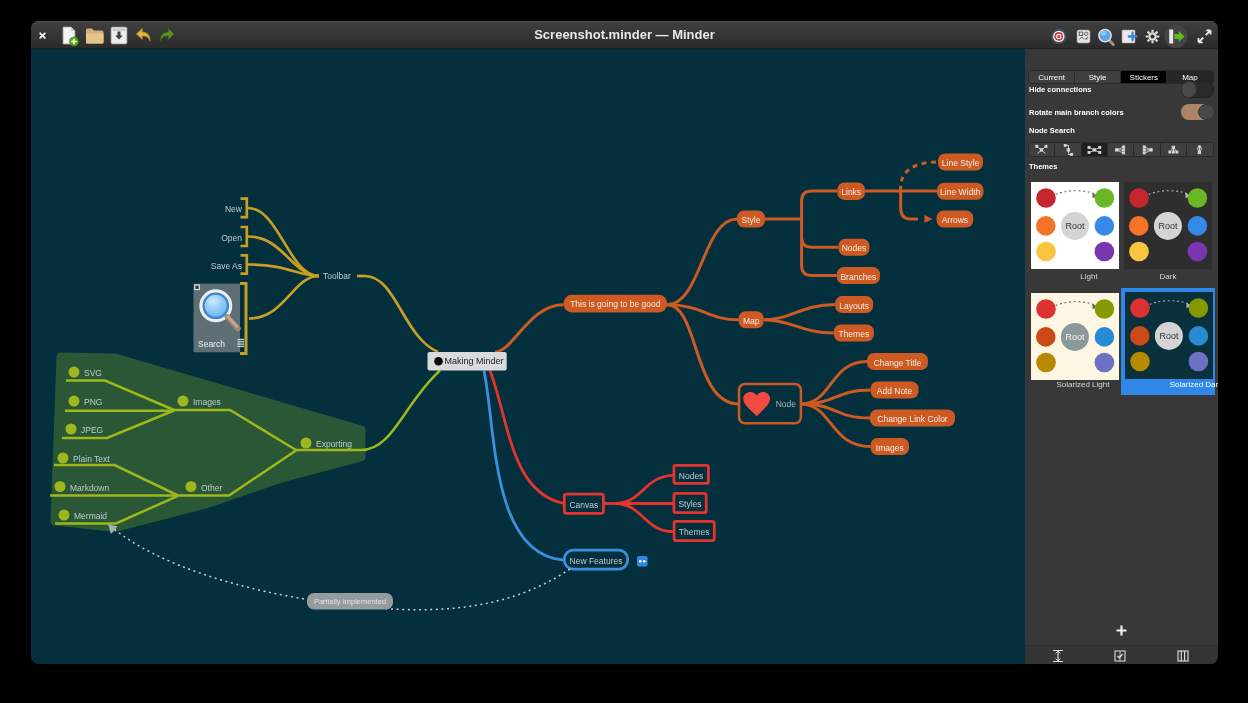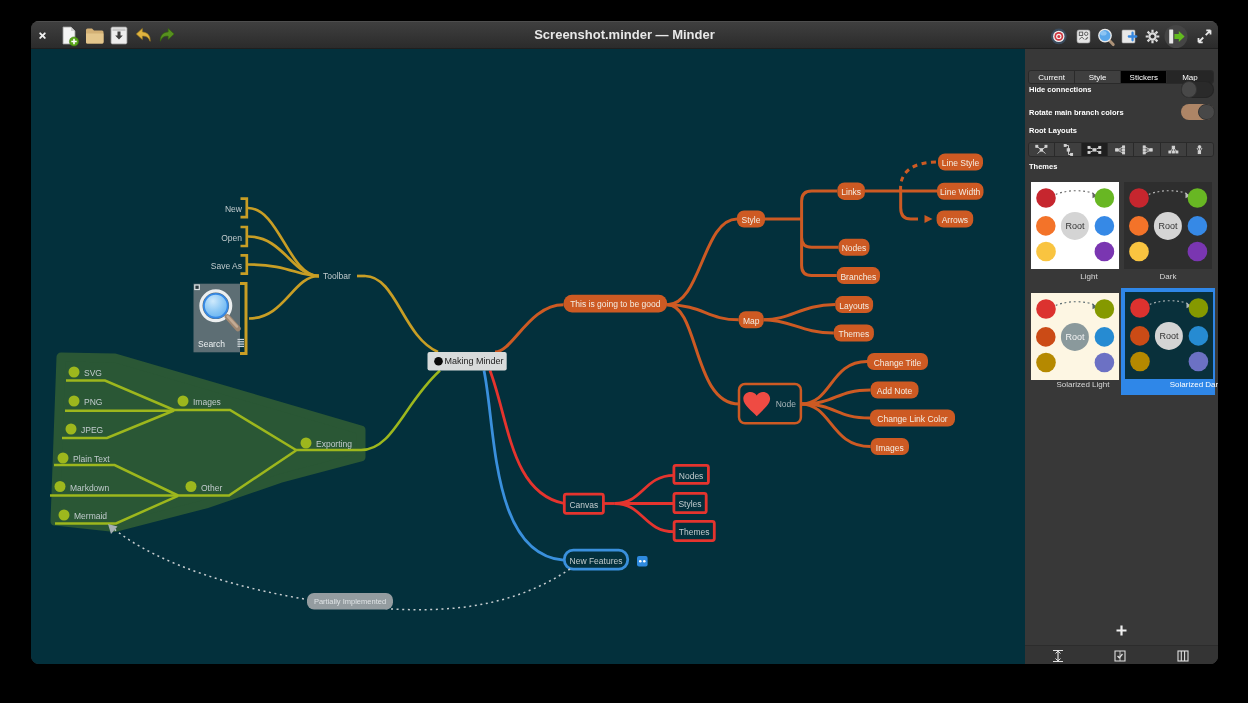--- a/index.html
+++ b/index.html
@@ -302,21 +302,21 @@
       <div class="tab" style="background:#262626;">Map</div>
     </div>
     <div class="sblabel" style="left:4px;top:36px;">Hide connections</div>
     <div class="switch" style="top:32.3px;background:#2a2a2a;box-shadow:inset 0 0 0 1px #242424;">
         <div class="knob" style="left:-0.5px;"></div>
       </div>
     <div class="sblabel" style="left:4px;top:59px;">Rotate main branch colors</div>
     <div class="switch" style="top:54.5px;background:#ad8566;">
         <div class="knob" style="left:17px;"></div>
       </div>
-    <div class="sblabel" style="left:4px;top:77px;">Root Layouts</div>
+    <div class="sblabel" style="left:4px;top:77px;">Node Search</div>
     <div style="position:absolute;left:3px;top:93.4px;width:185.5px;height:14.4px;display:flex;border-radius:3px;overflow:hidden;border:1px solid #2a2a2a;">
       <div class="lbtn">
           <svg width="15" height="12" viewBox="0 0 15 12">
             <g stroke="#d5d5d5" stroke-width="0.9" fill="none">
               <path d="M7.5,6 L3,2.5 M7.5,6 L12,2.5 M7.5,6 L3.5,9.5 M7.5,6 L11.5,9.5"></path>
               <rect x="6.2" y="4.7" width="2.4" height="2.4" fill="#d5d5d5"></rect>
               <rect x="1.8" y="1.3" width="2" height="2" fill="#d5d5d5"></rect>
               <rect x="11" y="1.3" width="2" height="2" fill="#d5d5d5"></rect>
             </g>
           </svg>

